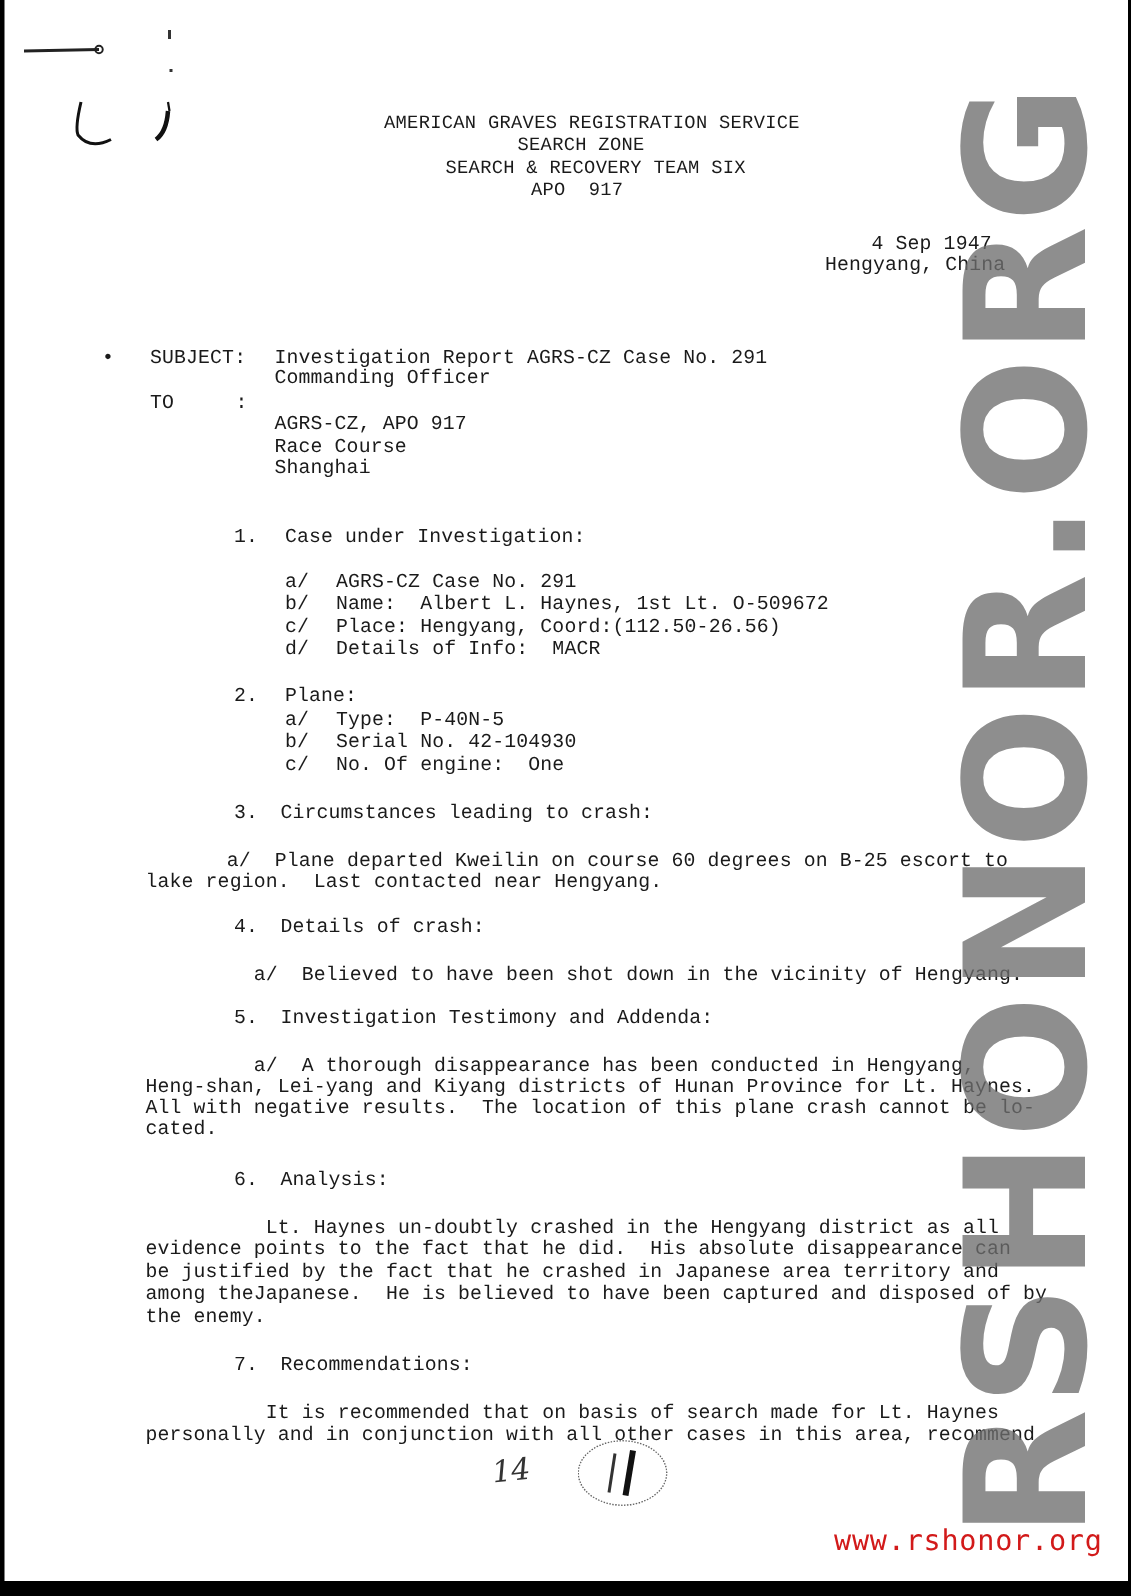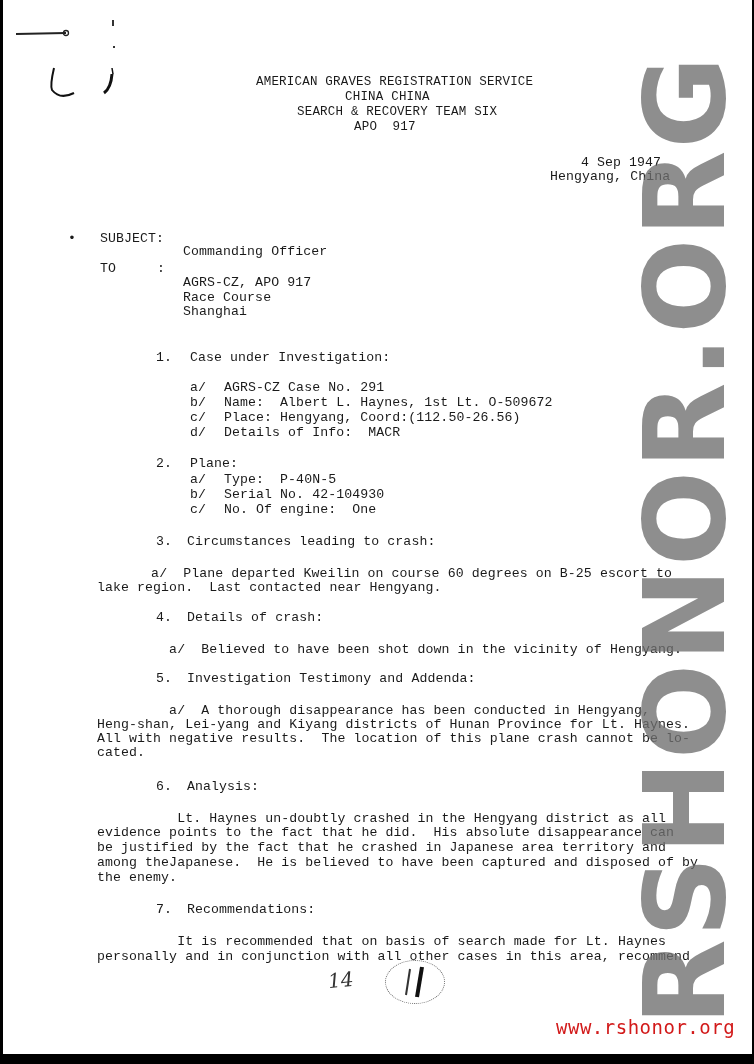--- a/index.html
+++ b/index.html
@@ -41,29 +41,30 @@
   <svg class="hand" style="left:5px;top:20px" width="120" height="90" viewBox="0 0 120 90">
     <path d="M8 14 L58 13" stroke="#222" stroke-width="2" fill="none"></path>
     <circle cx="58" cy="13" r="2.5" stroke="#222" stroke-width="1.3" fill="none"></circle>
     <path d="M46 48 Q42 65 44 70 Q52 80 66 73" stroke="#111" stroke-width="2" fill="none"></path>
     <path d="M104 54 Q103 68 96 73" stroke="#111" stroke-width="3" fill="none"></path>
     <path d="M104 48 L105 54" stroke="#111" stroke-width="1.5" fill="none"></path>
     <path d="M105 0 L105 6 M106 26 L106 28" stroke="#333" stroke-width="2" fill="none"></path>
   </svg>
 
   <div class="t hdr" style="left:253px;top:75px">AMERICAN GRAVES REGISTRATION SERVICE</div>
-  <div class="t hdr" style="left:342px;top:90px">CHINA CHINA</div>
+  <div class="t hdr" style="left:342px;top:90px">SEARCH ZONE</div>
   <div class="t hdr" style="left:294px;top:105px">SEARCH &amp; RECOVERY TEAM SIX</div>
   <div class="t hdr" style="left:351px;top:120px">APO  917</div>
 
   <div class="t" style="left:578px;top:155px">4 Sep 1947</div>
   <div class="t" style="left:547px;top:169px">Hengyang, China</div>
 
   <div class="t" style="left:65px;top:231px">•</div>
   <div class="t" style="left:97px;top:231px">SUBJECT:</div>
+  <div class="t" style="left:180px;top:231px">Investigation Report AGRS-CZ Case No. 291</div>
 
   <div class="t" style="left:97px;top:261px">TO</div>
   <div class="t" style="left:154px;top:261px">:</div>
   <div class="t" style="left:180px;top:244px">Commanding Officer</div>
   <div class="t" style="left:180px;top:275px">AGRS-CZ, APO 917</div>
   <div class="t" style="left:180px;top:290px">Race Course</div>
   <div class="t" style="left:180px;top:304px">Shanghai</div>
 
   <div class="t" style="left:153px;top:350px">1.</div>
   <div class="t u" style="left:187px;top:350px">Case under Investigation:</div>

